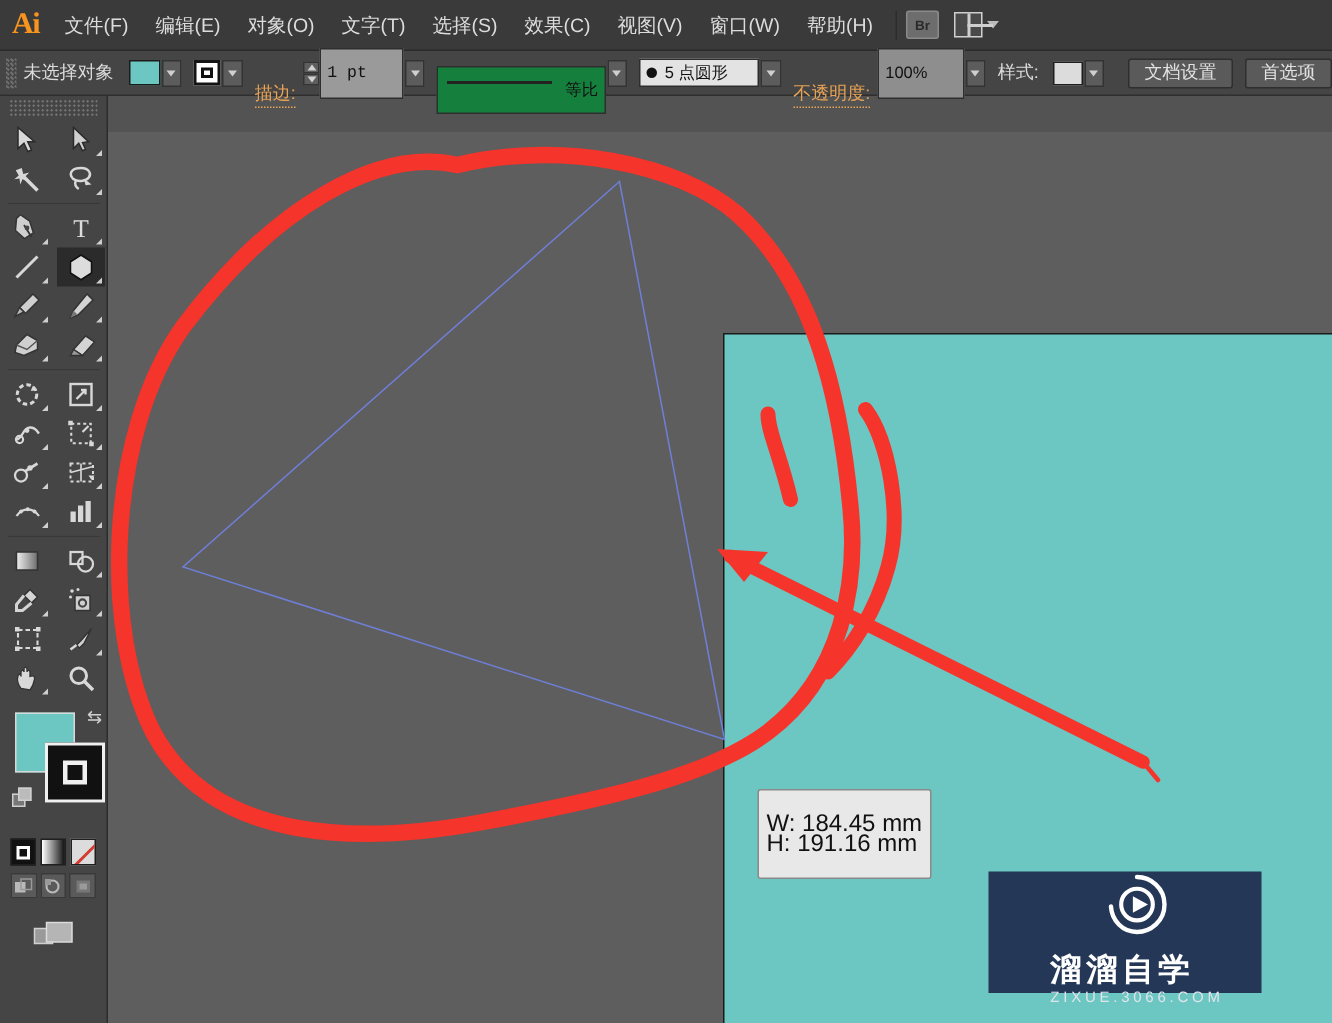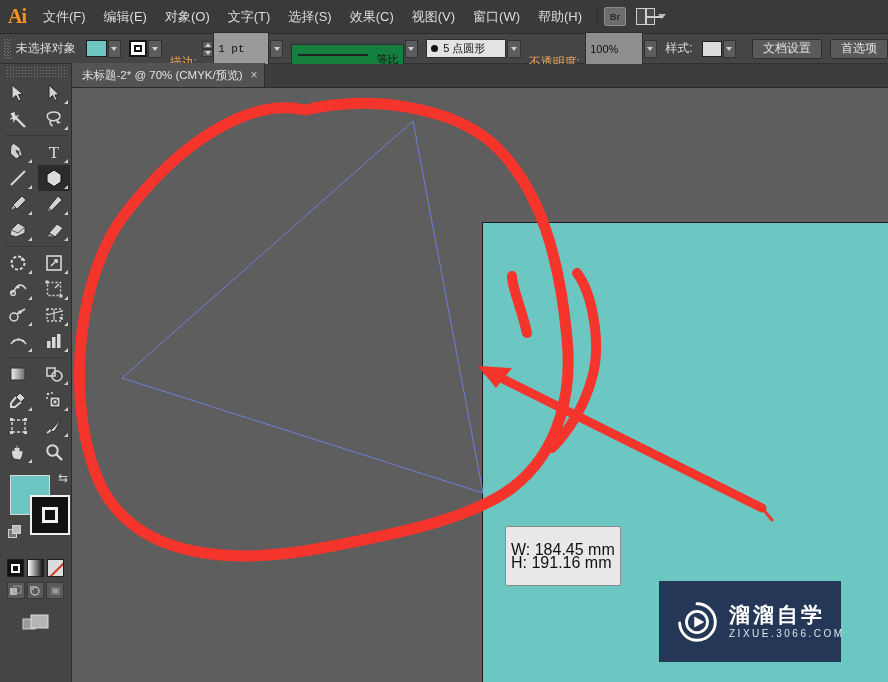--- a/index.html
+++ b/index.html
@@ -184,21 +184,21 @@
     background:#6cc6c1; border-left:1px solid #1b1b1b; border-top:1px solid #1b1b1b;
   }
   .annot-svg, .path-svg { position:absolute; left:0; top:0; width:816px; height:594px; }
   .tooltip {
     position:absolute; left:433px; top:414px;
     background:#e8e8e8; border:1px solid #8a8a8a; border-radius:2px;
     padding:16px 5px; font-size:16px; color:#111; line-height:13px; white-space:nowrap;margin-top:24px;
   }
   .watermark {
     position:absolute; left:587px; top:493px; width:182px; height:81px;
-    background:#243757; display:flex; align-items:center; gap:10px; padding-left:16px;
+    background:#243757; display:flex; align-items:center; gap:10px; padding-left:16px;flex-direction:column;
   }
   .wm-logo { width:44px; height:44px; flex:none; }
   .wm-txt { display:flex; flex-direction:column; }
   .wm-title { font-size:21px; color:#fff; letter-spacing:3px; font-weight:bold; line-height:24px; }
   .wm-sub { font-size:10px; color:#e0e4ec; letter-spacing:2.5px; line-height:14px; }
 </style>
 </head>
 <body>
 
 <div id="app">
@@ -277,26 +277,20 @@
     <div class="ctl-label">样式:</div>
     <div class="swatch-style"></div>
     <div class="dd-btn">
         <span class="tri-down"></span>
       </div>
 
     <div class="btn">文档设置</div>
     <div class="btn">首选项</div>
   </div>
 
-  <div class="tabbar">
-    <div class="doc-tab">
-      <span>未标题-2* @ 70% (CMYK/预览)</span>
-      <span class="tab-close">×</span>
-    </div>
-  </div>
 
   <div class="toolpanel">
     <div class="tp-grip"></div>
     <div class="tool-grid">
 
       <div class="tool">
         <svg width="16" height="18" viewBox="0 0 16 18">
             <path d="M2 1 L2 15 L6 11.5 L8.5 17 L11 16 L8.5 10.5 L13 10.5 Z" fill="#d8d8d8" stroke="#2a2a2a" stroke-width="1"></path>
           </svg>
       </div>

